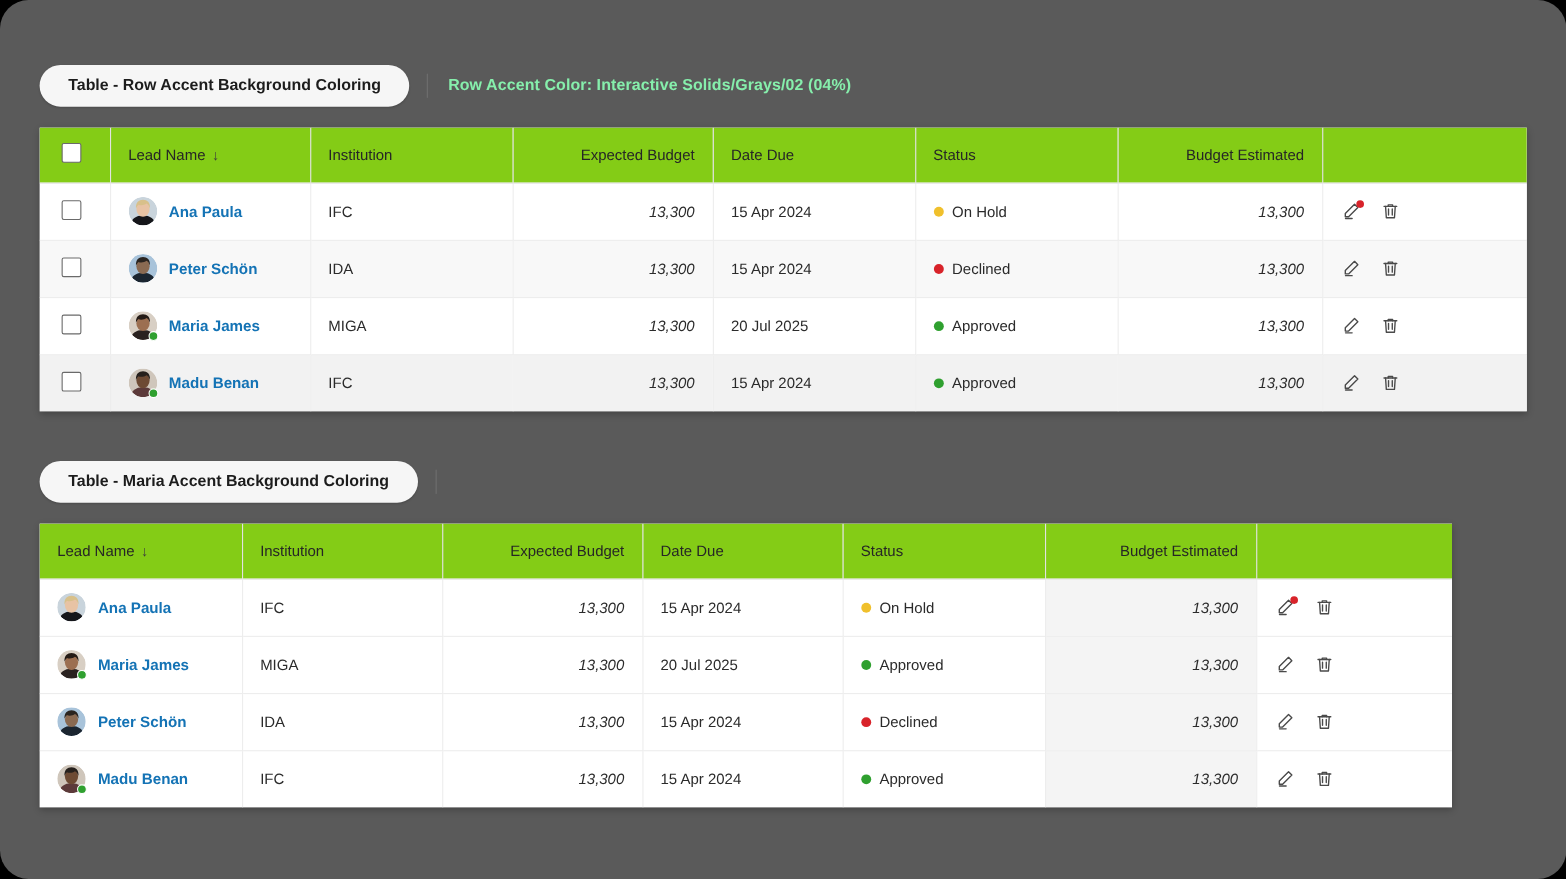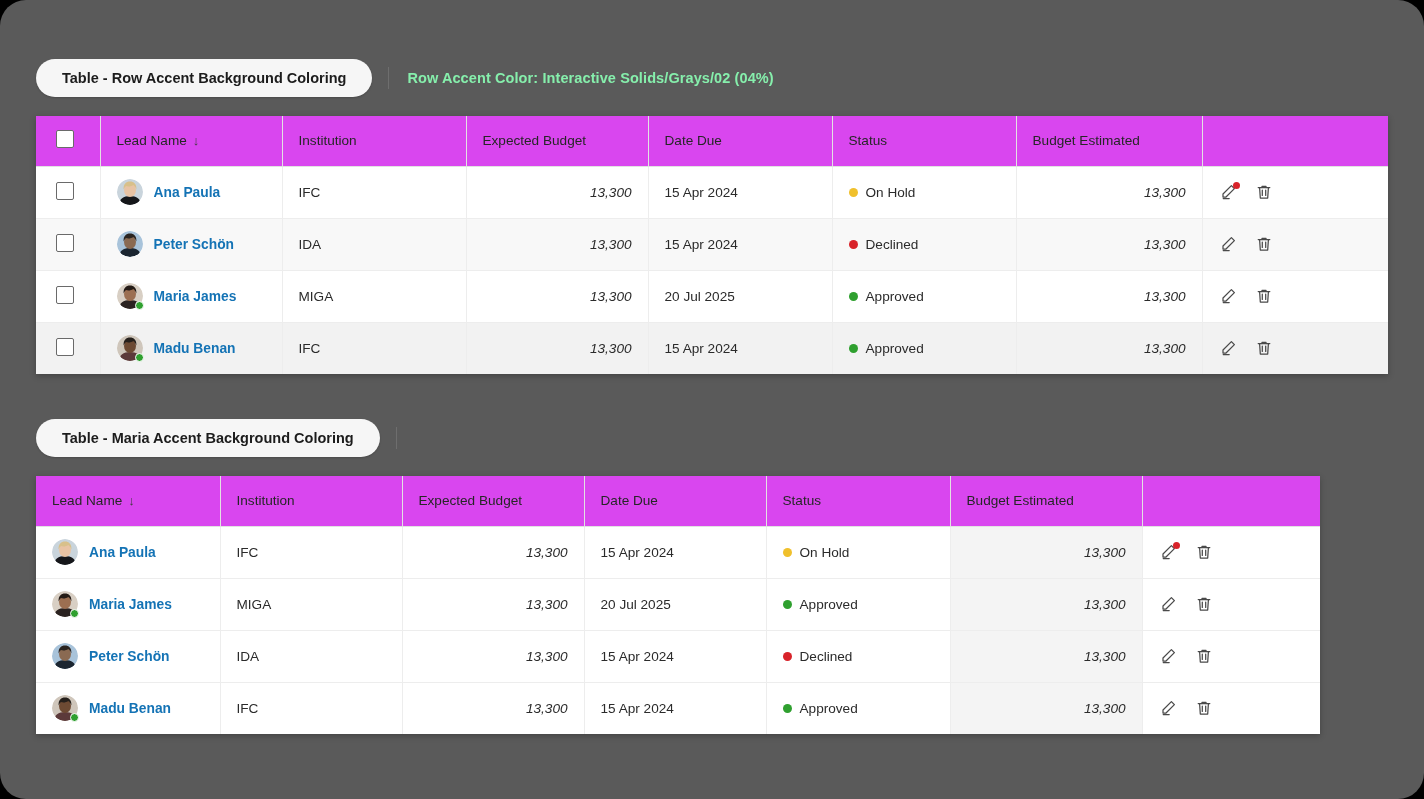--- a/index.html
+++ b/index.html
@@ -61,33 +61,33 @@
     background: #ffffff;
     overflow: hidden;
     box-shadow: 0 2px 6px rgba(0,0,0,.25);
   }
   table {
     border-collapse: collapse;
     width: 100%;
     table-layout: fixed;
   }
   thead th {
-    background: #d946ef;
+    background: #84cc16;
     height: 50px;
     font-size: 13.6px;
     font-weight: normal;
     color: #262626;
     text-align: left;
     padding: 0 16px;
     border-bottom: 1px solid #e2e2e2;
     border-right: 1px solid #e2e2e2;
     vertical-align: middle;
     white-space: nowrap;
   }
-  thead th.num { }
+  thead th.num { text-align: right; }
   thead th.last { border-right: none; }
   tbody td {
     height: 52px;
     font-size: 13.6px;
     color: #2b2b2b;
     padding: 0 16px;
     border-bottom: 1px solid #ededed;
     border-right: 1px solid #ededed;
     vertical-align: middle;
     white-space: nowrap;

